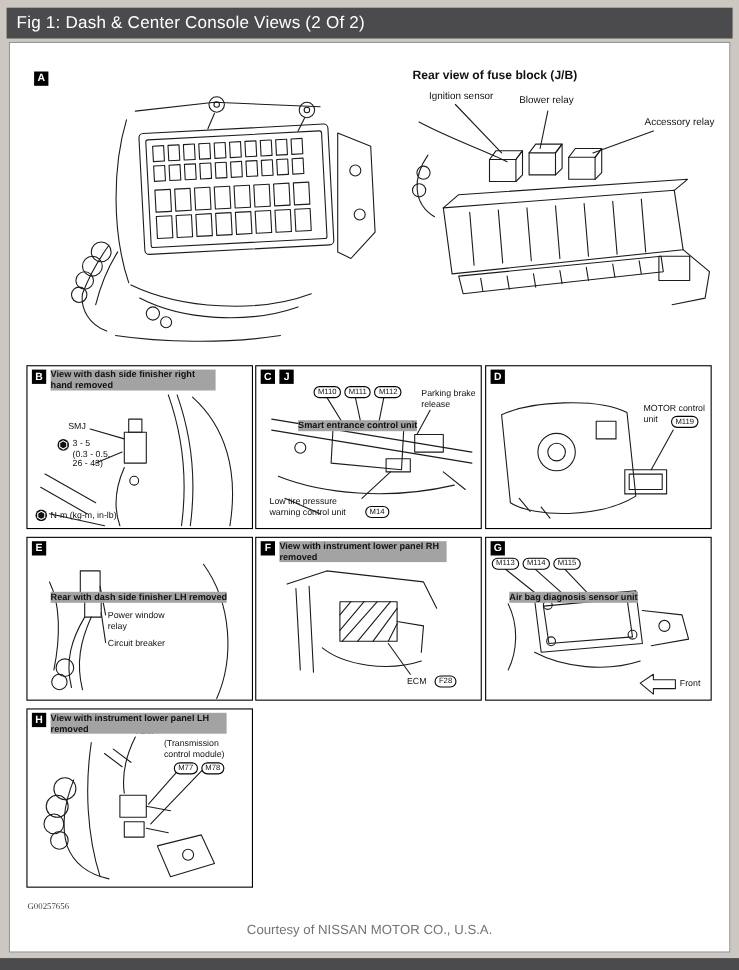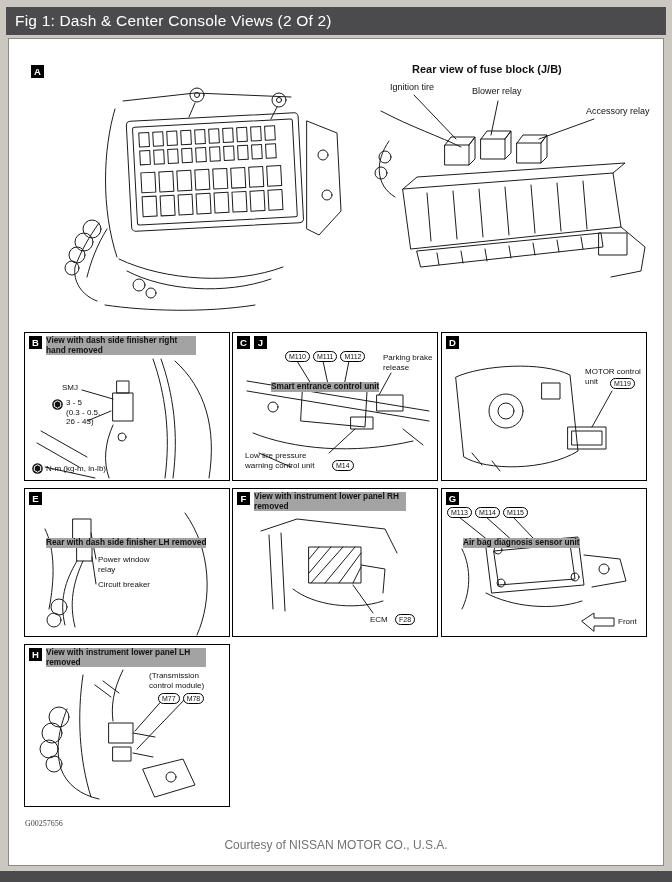--- a/index.html
+++ b/index.html
@@ -38,21 +38,21 @@
   .connrow{position:absolute;display:flex;gap:3px;z-index:2;}
   .connrow span{
     display:inline-block;border:1px solid #000;border-radius:8px;
     font-size:7px;line-height:9px;padding:0 3px;background:#fff;
   }
   .art{position:absolute;left:0;top:0;}
   .art path,.art rect,.art circle,.art polygon,.art line{
     fill:none;stroke:#1c1c1c;stroke-width:1;stroke-linejoin:round;stroke-linecap:round;
   }
   .art .fw{fill:#fff;stroke:#1c1c1c;}
-  .reartitle{position:absolute;font-weight:bold;font-size:11px;z-index:2;margin-left:37px;}
+  .reartitle{position:absolute;font-weight:bold;font-size:11px;z-index:2;}
   .rlabel{position:absolute;font-size:9px;z-index:2;}
   .figcode{position:absolute;font-size:8px;color:#444;font-family:Liberation Serif, serif;}
   .courtesy{position:absolute;width:100%;text-align:center;font-size:12px;color:#737373;}
   .icon{position:absolute;z-index:2;}
 </style>
 </head>
 <body>
 
 <div class="titlebar">
   <span>Fig 1: Dash &amp; Center Console Views (2 Of 2)</span>
@@ -121,21 +121,21 @@
     <circle cx="278" cy="76" r="5"></circle>
       <circle cx="282" cy="116" r="5"></circle>
     <path d="M74,180 C120,202 190,206 238,188"></path>
     <path d="M82,192 C120,212 180,216 226,200"></path>
     <circle cx="94" cy="206" r="6"></circle>
       <circle cx="106" cy="214" r="5"></circle>
     <path d="M60,226 C100,232 160,234 210,226"></path>
   </svg>
 
   <span class="reartitle" style="left:366px;top:24px">Rear view of fuse block (J/B)</span>
-  <span class="rlabel" style="left:381px;top:43px">Ignition tire</span>
+  <span class="rlabel" style="left:381px;top:43px">Ignition sensor</span>
   <span class="rlabel" style="left:463px;top:47px">Blower relay</span>
   <span class="rlabel" style="left:577px;top:67px">Accessory relay</span>
 
   <svg class="art" style="left:352px;top:42px" width="300" height="240" viewBox="0 0 300 240">
     <path d="M53,14 L95,58"></path>
       <path d="M137,20 L130,54"></path>
       <path d="M233,38 L178,58"></path>
     <rect x="84" y="64" width="24" height="20"></rect>
     <path d="M84,64 L90,56 L114,56 L108,64"></path>
       <path d="M108,64 L114,56 L114,78 L108,84"></path>

